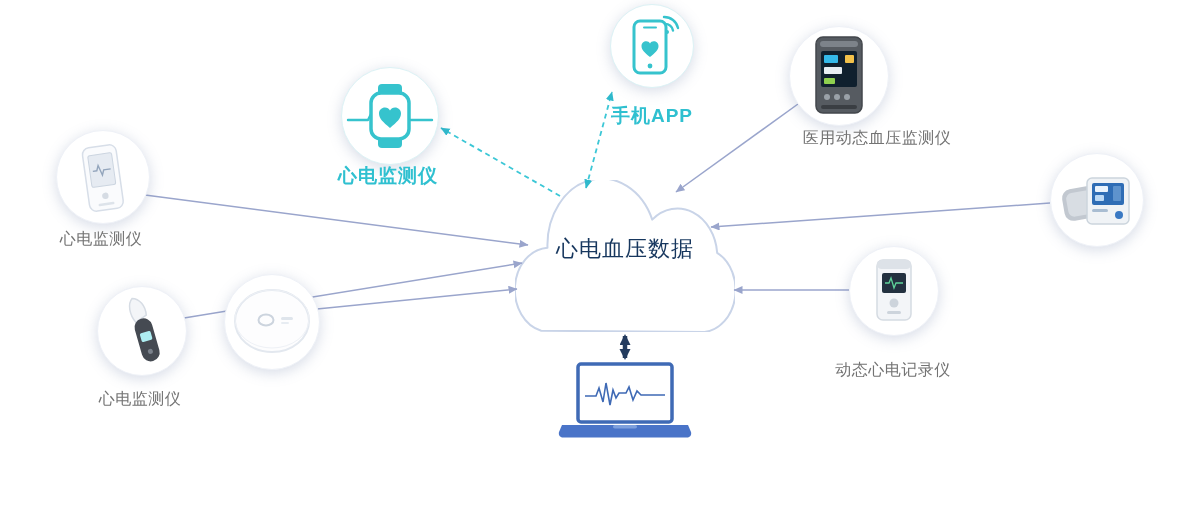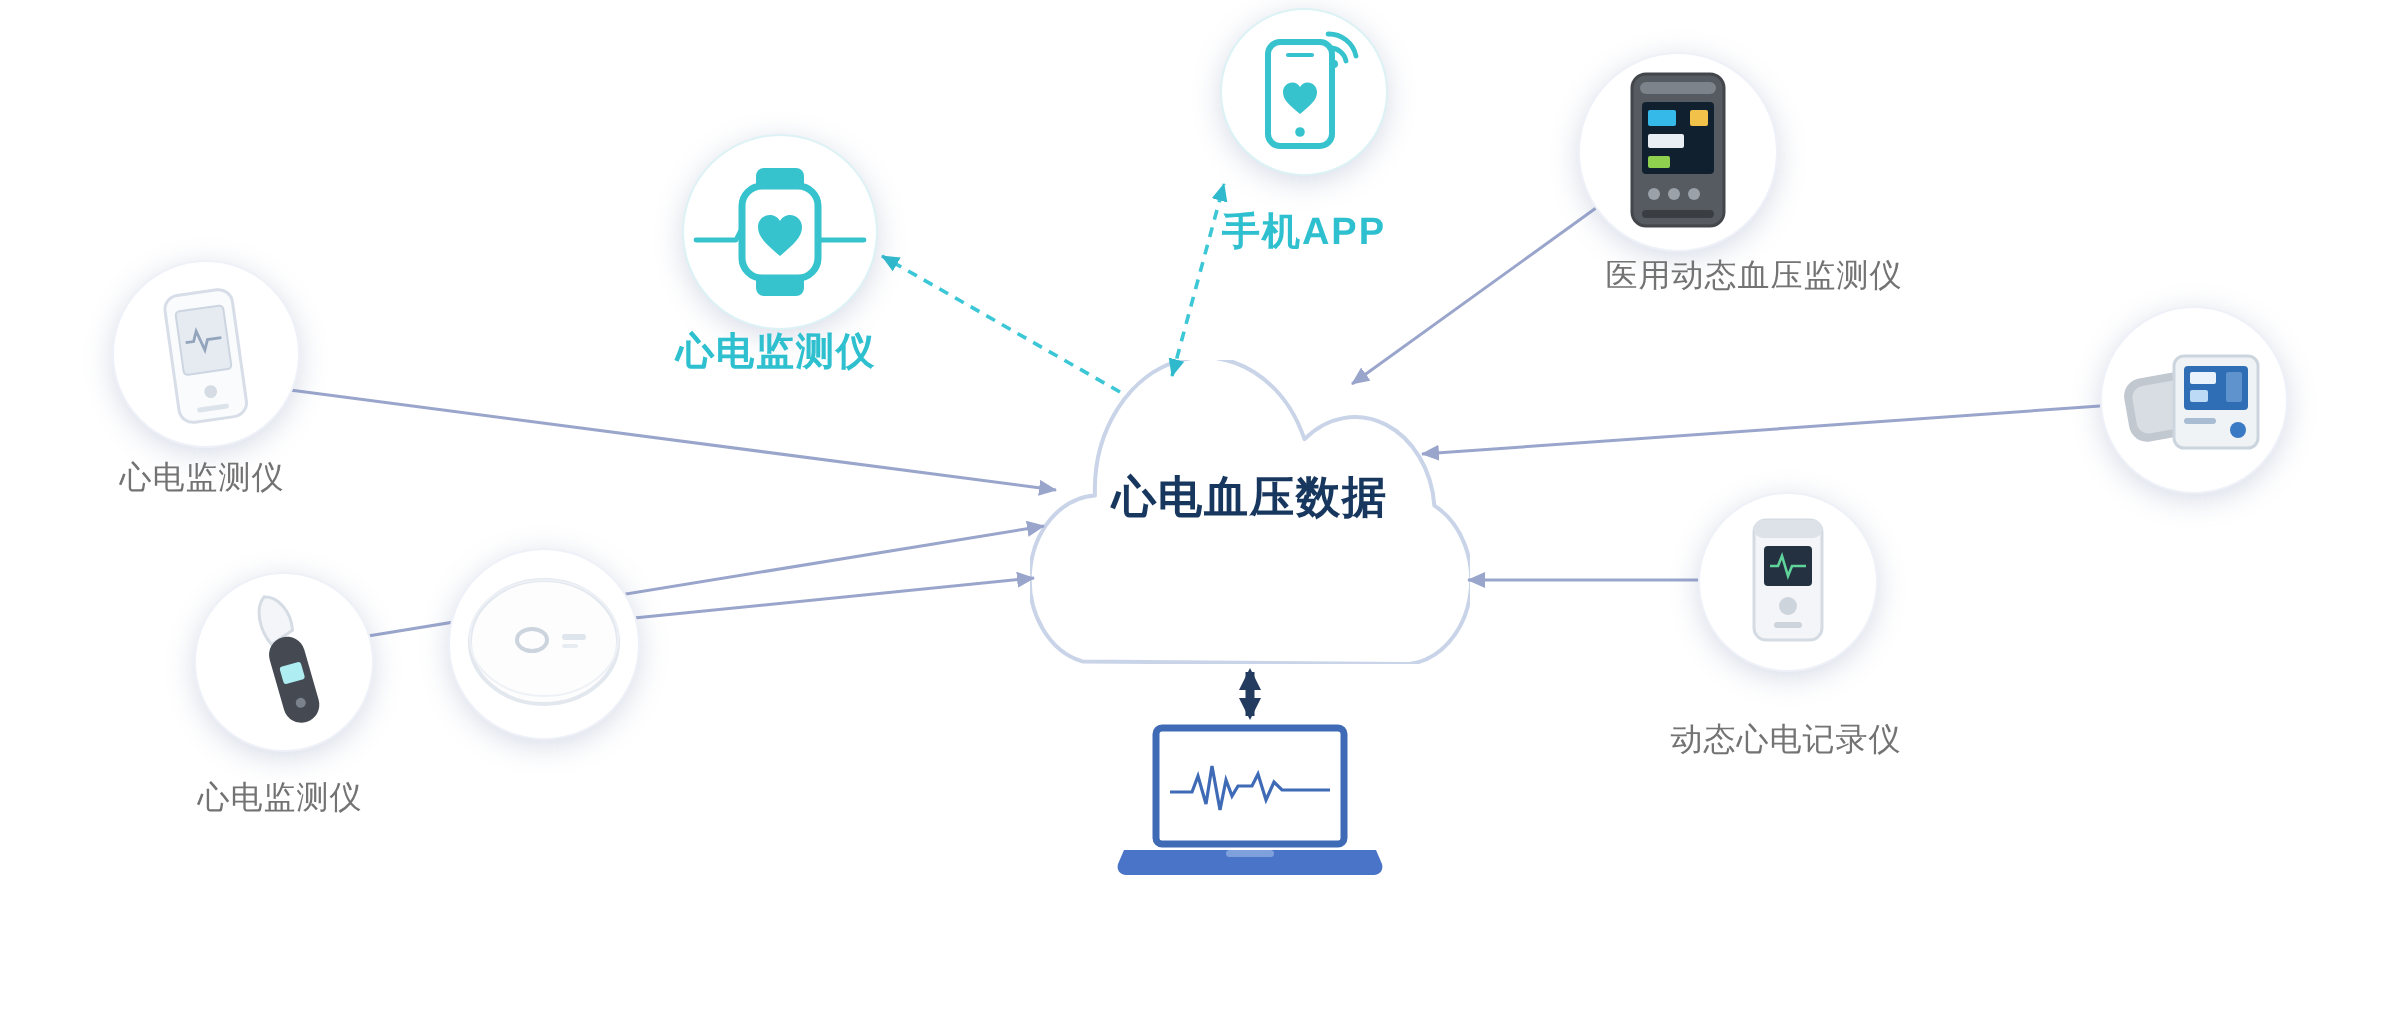--- a/index.html
+++ b/index.html
@@ -16,21 +16,21 @@
   }
   .node-circle.teal { border:1px solid #dcf2f5; }
   .label {
     position:absolute; transform:translateX(-50%); white-space:nowrap;
   }
   .label.blue { color:#737373; font-size:16px; font-weight:500; letter-spacing:.5px; }
   .label.cyan { color:#2fc0d0; font-size:19px; font-weight:700; letter-spacing:1px; }
   .cloud-svg { position:absolute; left:515px; top:180px; }
   .cloud-text {
     position:absolute; left:515px; top:230px; width:220px; text-align:center;
-    color:#17375e; font-size:22px; font-weight:700; line-height:37px; letter-spacing:1px;
+    color:#17375e; font-size:22px; font-weight:400; line-height:37px; letter-spacing:1px;
   }
   .laptop-svg { position:absolute; left:558px; top:360px; }
 </style>
 </head>
 <body>
 
 <div class="canvas">
 
   <svg class="cloud-svg" width="220" height="152" viewBox="13 30 210 119" preserveAspectRatio="none">
     <path d="M38,148 a33,33 0 0 1 6,-65 a52,52 0 0 1 100,-22 a38,38 0 0 1 62,26 a33,33 0 0 1 -12,62 z" fill="#ffffff" stroke="#c9d4e8" stroke-width="2" vector-effect="non-scaling-stroke" stroke-linejoin="round"></path>

